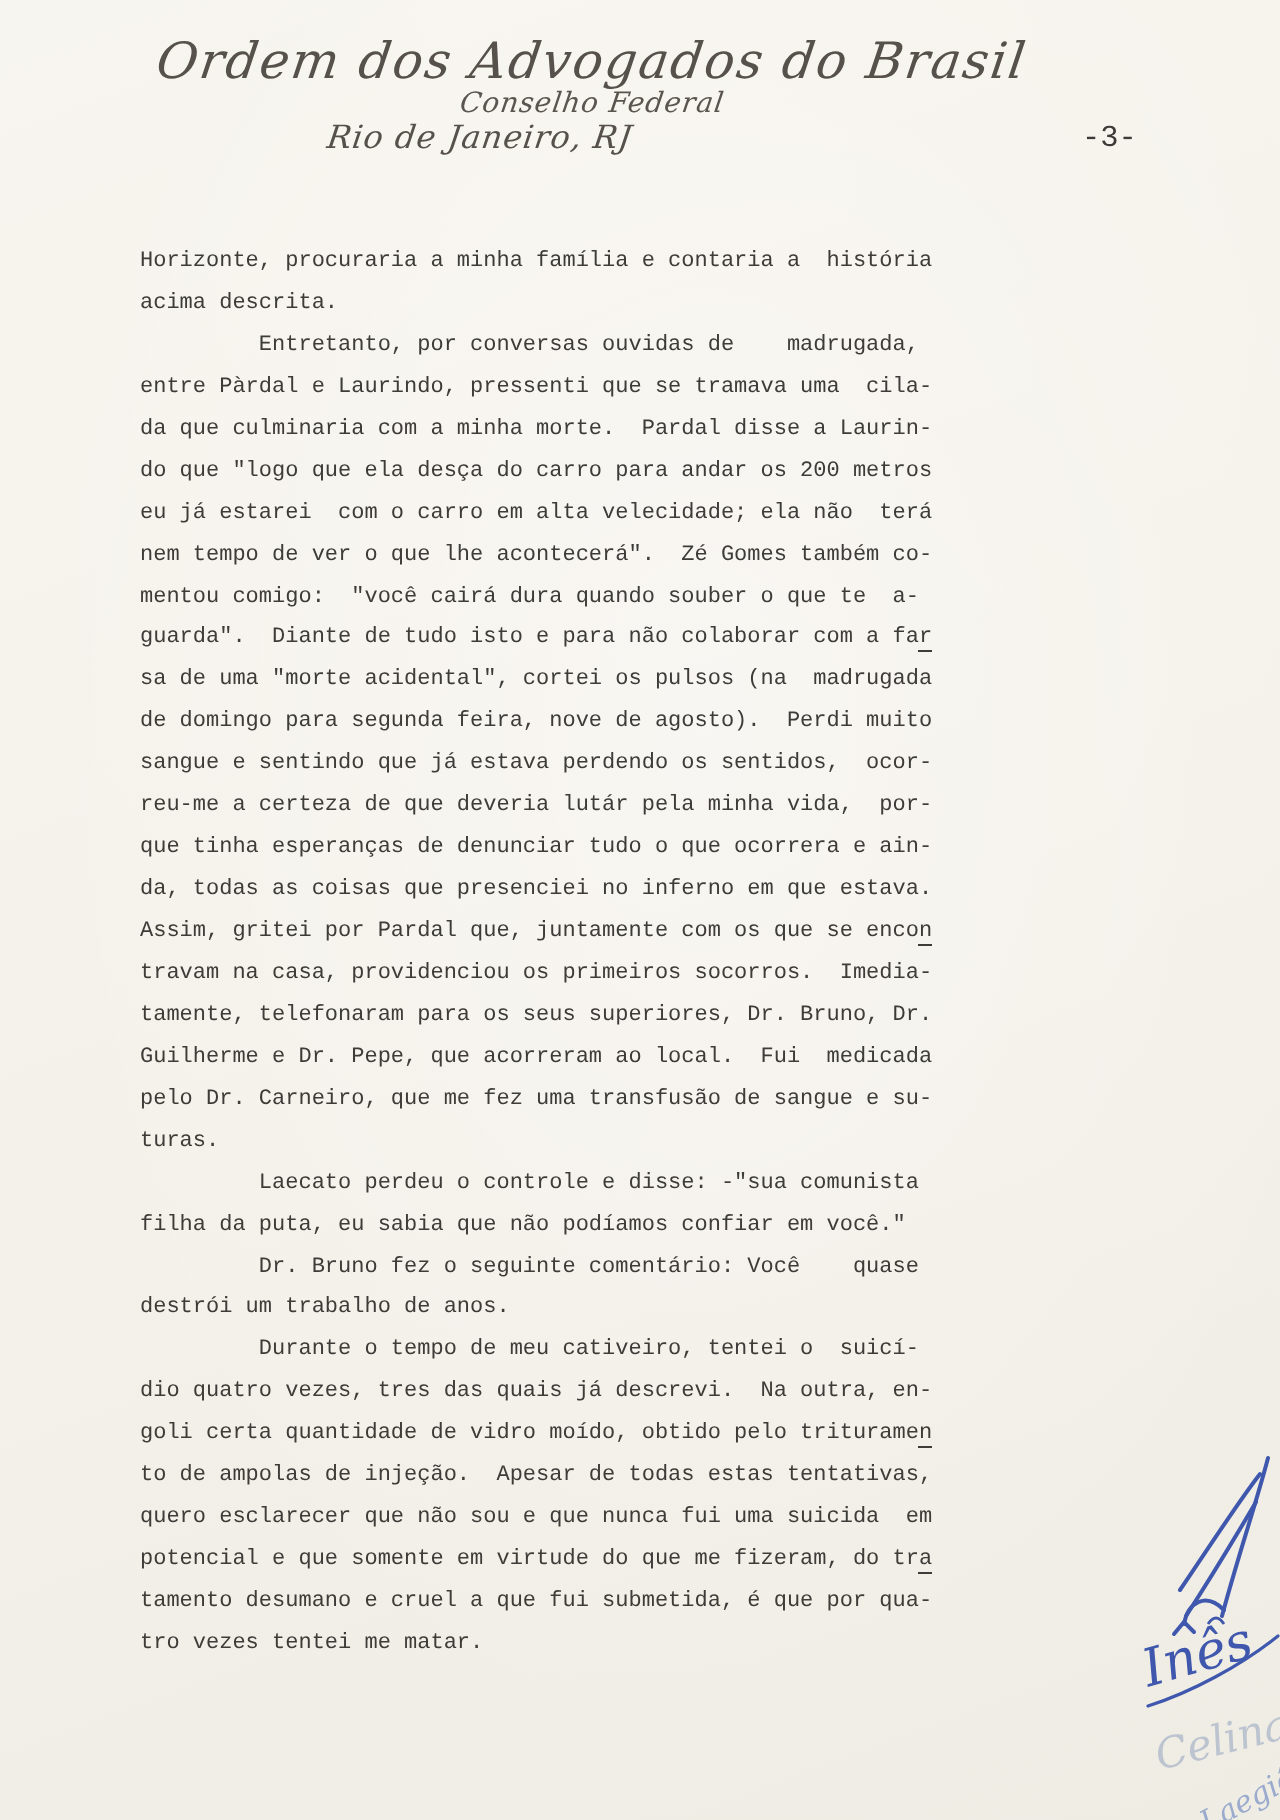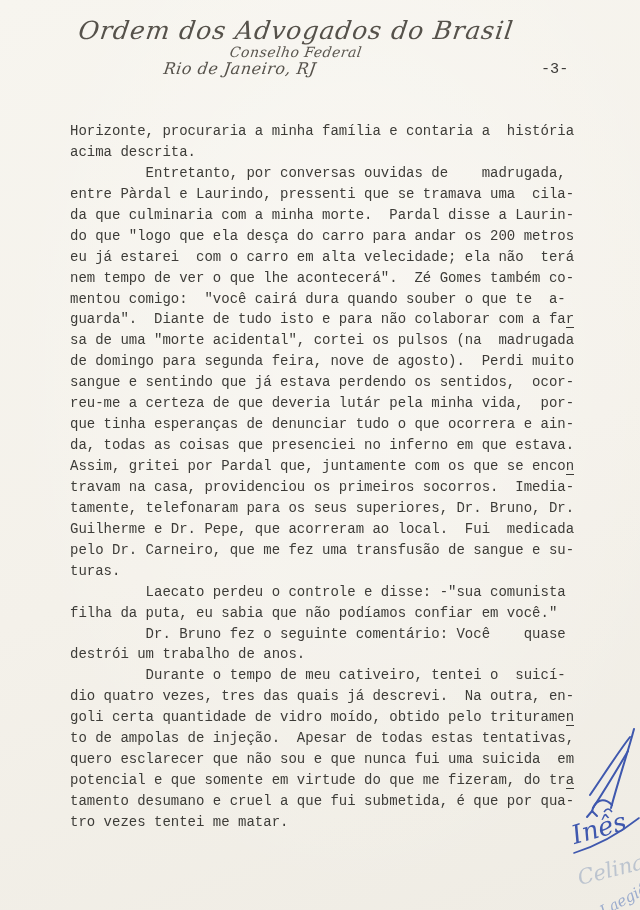--- a/index.html
+++ b/index.html
@@ -52,21 +52,21 @@
   }
   .page-number {
     position: absolute;
     left: 541px; top: 60px;
     font-size: 15.2px;
     color: #3c3b38;
   }
   .body-text {
     position: absolute;
     left: 70px; top: 121px;
-    font-size: 14px;
+    font-size: 11px;
     line-height: 20.95px;
     color: #3d3c38;
     white-space: pre;
   }
   .body-text .line { height: 20.95px; }
   .u-last { border-bottom: 1.5px solid #3d3c38; padding-bottom: 0px; }
   .ink-overlay {
     position: absolute;
     left: 0; top: 0;
     pointer-events: none;

